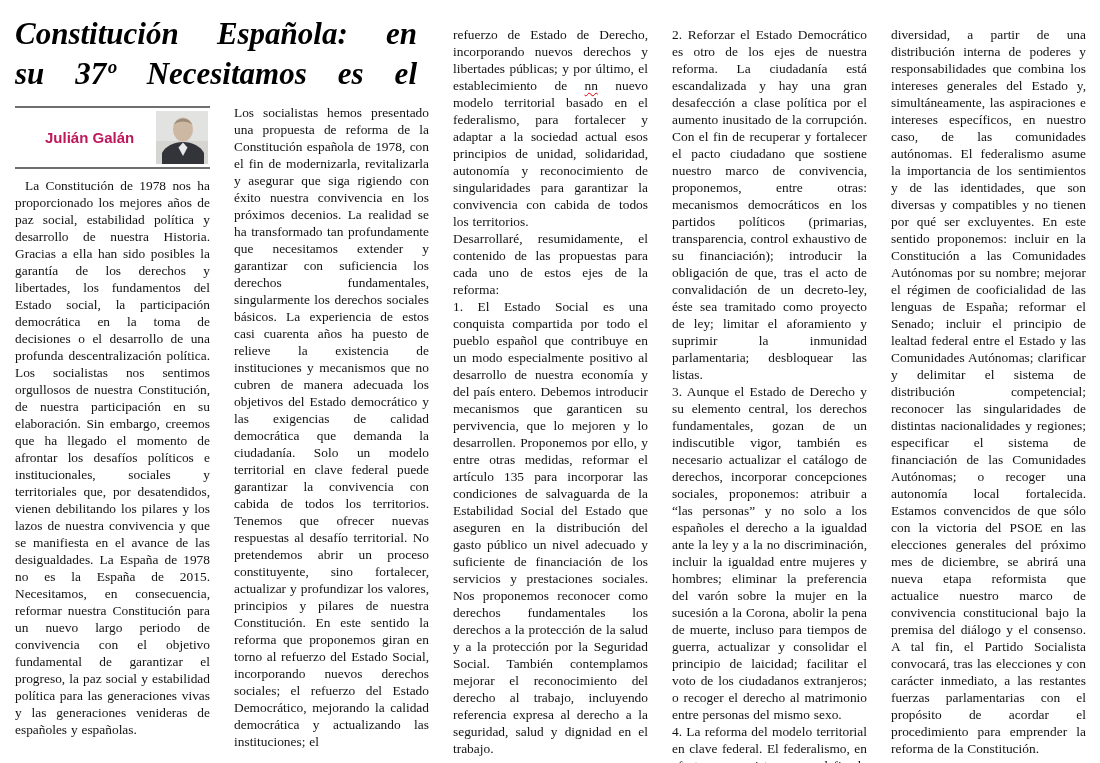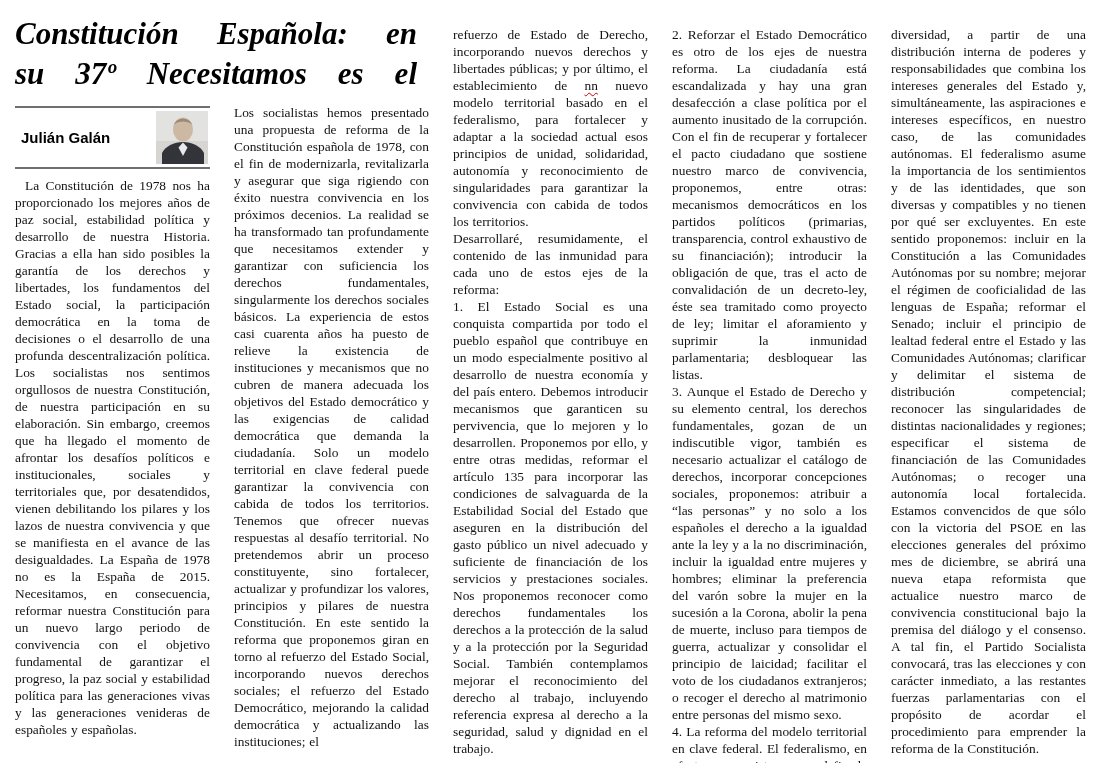--- a/index.html
+++ b/index.html
@@ -13,21 +13,21 @@
   .left-section{flex:0 0 414px;width:414px;display:flex;flex-direction:column;}
   .headline{font-size:31px;font-weight:bold;font-style:italic;line-height:40px;margin:2px 12px 10px 0;color:#000;}
   .hl-line{text-align:justify;text-align-last:justify;}
   .hl-line.last{text-align-last:left;}
   .left-cols{display:flex;gap:24px;}
   .byline{
     border-top:2px solid #6f6f6f;border-bottom:2px solid #6f6f6f;
     height:57px;display:flex;align-items:center;justify-content:space-between;
     padding:1px 2px;margin:2px 0 8px 0;
   }
-  .author{font-family:"Liberation Sans","DejaVu Sans",sans-serif;font-weight:bold;font-size:15px;color:#000000;padding-left:4px;}
+  .author{font-family:"Liberation Sans","DejaVu Sans",sans-serif;font-weight:bold;font-size:15px;color:#be185d;padding-left:4px;margin-left:24px;}
   .photo{width:52px;height:53px;display:block;}
   p.body{font-size:13.4px;line-height:17px;text-align:justify;margin:0;word-spacing:0.5px;}
   .indent{text-indent:10px;}
   .tall{padding-top:14px;}
   .spellcheck{
     text-decoration:underline;text-decoration-style:wavy;
     text-decoration-color:#cc0000;text-decoration-thickness:1px;
     text-underline-offset:2px;
   }
 </style>
@@ -59,21 +59,21 @@
       </div>
 
       <div class="col">
         <p class="body">Los socialistas hemos presentado una propuesta de reforma de la Constitución española de 1978, con el fin de modernizarla, revitalizarla y asegurar que siga rigiendo con éxito nuestra convivencia en los próximos decenios. La realidad se ha transformado tan profundamente que necesitamos extender y garantizar con suficiencia los derechos fundamentales, singularmente los derechos sociales básicos. La experiencia de estos casi cuarenta años ha puesto de relieve la existencia de instituciones y mecanismos que no cubren de manera adecuada los objetivos del Estado democrático y las exigencias de calidad democrática que demanda la ciudadanía. Solo un modelo territorial en clave federal puede garantizar la convivencia con cabida de todos los territorios. Tenemos que ofrecer nuevas respuestas al desafío territorial. No pretendemos abrir un proceso constituyente, sino fortalecer, actualizar y profundizar los valores, principios y pilares de nuestra Constitución. En este sentido la reforma que proponemos giran en torno al refuerzo del Estado Social, incorporando nuevos derechos sociales; el refuerzo del Estado Democrático, mejorando la calidad democrática y actualizando las instituciones; el</p>
       </div>
     </div>
   </div>
 
   <div class="col tall">
     <p class="body"><span>refuerzo de Estado de Derecho, incorporando nuevos derechos y libertades públicas; y por último, el establecimiento de </span><span class="spellcheck">nn</span><span> nuevo modelo territorial basado en el federalismo, para fortalecer y adaptar a la sociedad actual esos principios de unidad, solidaridad, autonomía y reconocimiento de singularidades para garantizar la convivencia con cabida de todos los territorios.</span></p>
-    <p class="body">Desarrollaré, resumidamente, el contenido de las inmunidad para cada uno de estos ejes de la reforma:</p>
+    <p class="body">Desarrollaré, resumidamente, el contenido de las propuestas para cada uno de estos ejes de la reforma:</p>
     <p class="body">1. El Estado Social es una conquista compartida por todo el pueblo español que contribuye en un modo especialmente positivo al desarrollo de nuestra economía y del país entero. Debemos introducir mecanismos que garanticen su pervivencia, que lo mejoren y lo desarrollen. Proponemos por ello, y entre otras medidas, reformar el artículo 135 para incorporar las condiciones de salvaguarda de la Estabilidad Social del Estado que aseguren en la distribución del gasto público un nivel adecuado y suficiente de financiación de los servicios y prestaciones sociales. Nos proponemos reconocer como derechos fundamentales los derechos a la protección de la salud y a la protección por la Seguridad Social. También contemplamos mejorar el reconocimiento del derecho al trabajo, incluyendo referencia expresa al derecho a la seguridad, salud y dignidad en el trabajo.</p>
   </div>
 
   <div class="col tall">
     <p class="body">2. Reforzar el Estado Democrático es otro de los ejes de nuestra reforma. La ciudadanía está escandalizada y hay una gran desafección a clase política por el aumento inusitado de la corrupción. Con el fin de recuperar y fortalecer el pacto ciudadano que sostiene nuestro marco de convivencia, proponemos, entre otras: mecanismos democráticos en los partidos políticos (primarias, transparencia, control exhaustivo de su financiación); introducir la obligación de que, tras el acto de convalidación de un decreto-ley, éste sea tramitado como proyecto de ley; limitar el aforamiento y suprimir la inmunidad parlamentaria; desbloquear las listas.</p>
     <p class="body">3. Aunque el Estado de Derecho y su elemento central, los derechos fundamentales, gozan de un indiscutible vigor, también es necesario actualizar el catálogo de derechos, incorporar concepciones sociales, proponemos: atribuir a “las personas” y no solo a los españoles el derecho a la igualdad ante la ley y a la no discriminación, incluir la igualdad entre mujeres y hombres; eliminar la preferencia del varón sobre la mujer en la sucesión a la Corona, abolir la pena de muerte, incluso para tiempos de guerra, actualizar y consolidar el principio de laicidad; facilitar el voto de los ciudadanos extranjeros; o recoger el derecho al matrimonio entre personas del mismo sexo.</p>
     <p class="body">4. La reforma del modelo territorial en clave federal. El federalismo, en efecto, es un sistema que defiende la unidad del Estado, respetando la</p>
   </div>
 
   <div class="col tall">

